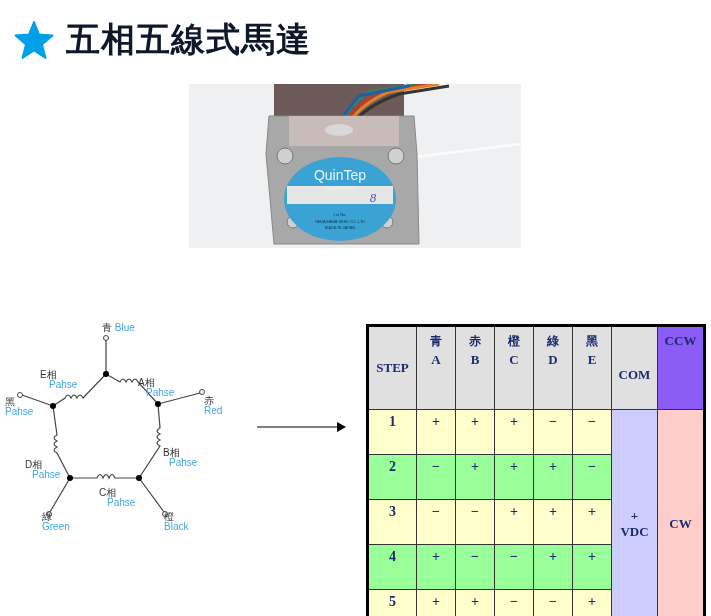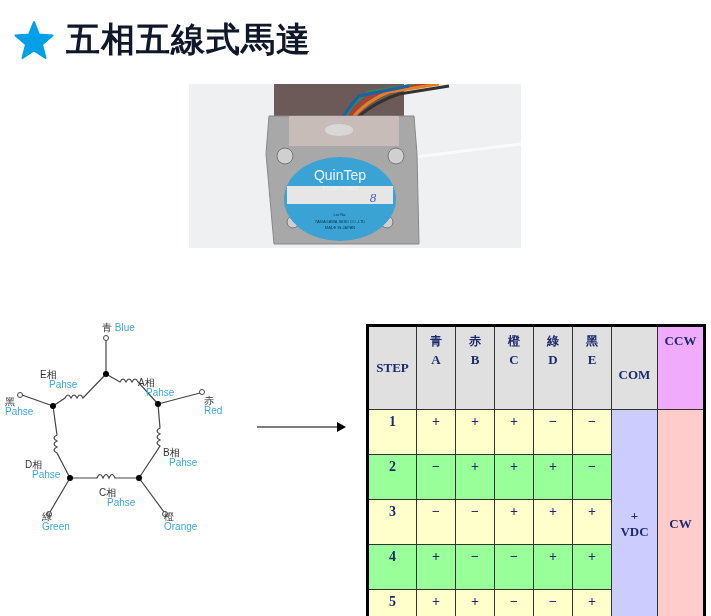--- a/index.html
+++ b/index.html
@@ -12,21 +12,21 @@
   .diagram .lbl { position:absolute; font-family:"Liberation Sans", sans-serif; font-size:10px; line-height:10px; white-space:nowrap; }
   .diagram .k { color:#333; }
   .diagram .b { color:#3ea6dd; }
   .arrow { position:absolute; left:257px; top:420px; width:90px; height:14px; }
   table.steps { position:absolute; left:366px; top:324px; border-collapse:collapse; border:3px solid #000; font-family:"Liberation Serif", serif; font-weight:bold; color:#1a2a6c; }
   table.steps td, table.steps th { border:1px solid #333; text-align:center; vertical-align:top; padding:0; }
   table.steps th { background:#e0e0e0; height:68px; font-size:13px; }
   table.steps th .zh { display:block; font-size:12px; margin-top:6px; }
   table.steps th .en { display:block; margin-top:2px; }
   table.steps th.step, table.steps th.com { vertical-align:middle; }
-  table.steps th.ccw { background:#f0abfc; vertical-align:top; padding-top:6px; }
+  table.steps th.ccw { background:#8b5cf6; vertical-align:top; padding-top:6px; }
   table.steps td { height:40px; font-size:14px; padding-top:4px; }
   .r-odd td.cell { background:#ffffcc; }
   .r-even td.cell { background:#99ff99; }
   td.comcell { background:#ccccff !important; vertical-align:middle !important; font-size:13px !important; }
   td.cwcell { background:#ffcccc !important; vertical-align:middle !important; font-size:13px !important; }
   .c-step { width:47px;font-family:Liberation Serif, serif; } .c-p { width:38px; } .c-com { width:45px; } .c-ccw { width:45px; }
   .sm { font-size:11px; }
 </style>
 </head>
 <body>
@@ -92,21 +92,21 @@
     <g fill="#fff" stroke="#444" stroke-width="1">
       <circle cx="106" cy="20" r="2.5"></circle>
         <circle cx="202" cy="74" r="2.5"></circle>
         <circle cx="165" cy="196" r="2.5"></circle>
         <circle cx="49" cy="196" r="2.5"></circle>
         <circle cx="20" cy="77" r="2.5"></circle>
     </g>
   </svg>
   <span class="lbl" style="left:102px;top:5px"><span class="k">青</span> <span class="b">Blue</span></span>
   <span class="lbl" style="left:204px;top:78px"><span class="k">赤</span><br><span class="b">Red</span></span>
-  <span class="lbl" style="left:164px;top:194px"><span class="k">橙</span><br><span class="b">Orange</span></span>
+  <span class="lbl" style="left:164px;top:194px"><span class="k">橙</span><br><span class="b">Black</span></span>
   <span class="lbl" style="left:42px;top:194px"><span class="k">綠</span><br><span class="b">Green</span></span>
   <span class="lbl" style="left:5px;top:79px"><span class="k">黑</span><br><span class="b">Pahse</span></span>
   <span class="lbl" style="left:138px;top:60px"><span class="k">A相</span><br><span class="b" style="margin-left:8px">Pahse</span></span>
   <span class="lbl" style="left:163px;top:130px"><span class="k">B相</span><br><span class="b" style="margin-left:6px">Pahse</span></span>
   <span class="lbl" style="left:99px;top:170px"><span class="k">C相</span><br><span class="b" style="margin-left:8px">Pahse</span></span>
   <span class="lbl" style="left:25px;top:142px"><span class="k">D相</span><br><span class="b" style="margin-left:7px">Pahse</span></span>
   <span class="lbl" style="left:40px;top:52px"><span class="k">E相</span><br><span class="b" style="margin-left:9px">Pahse</span></span>
 </div>
 
 <svg class="arrow" viewBox="0 0 90 14">

